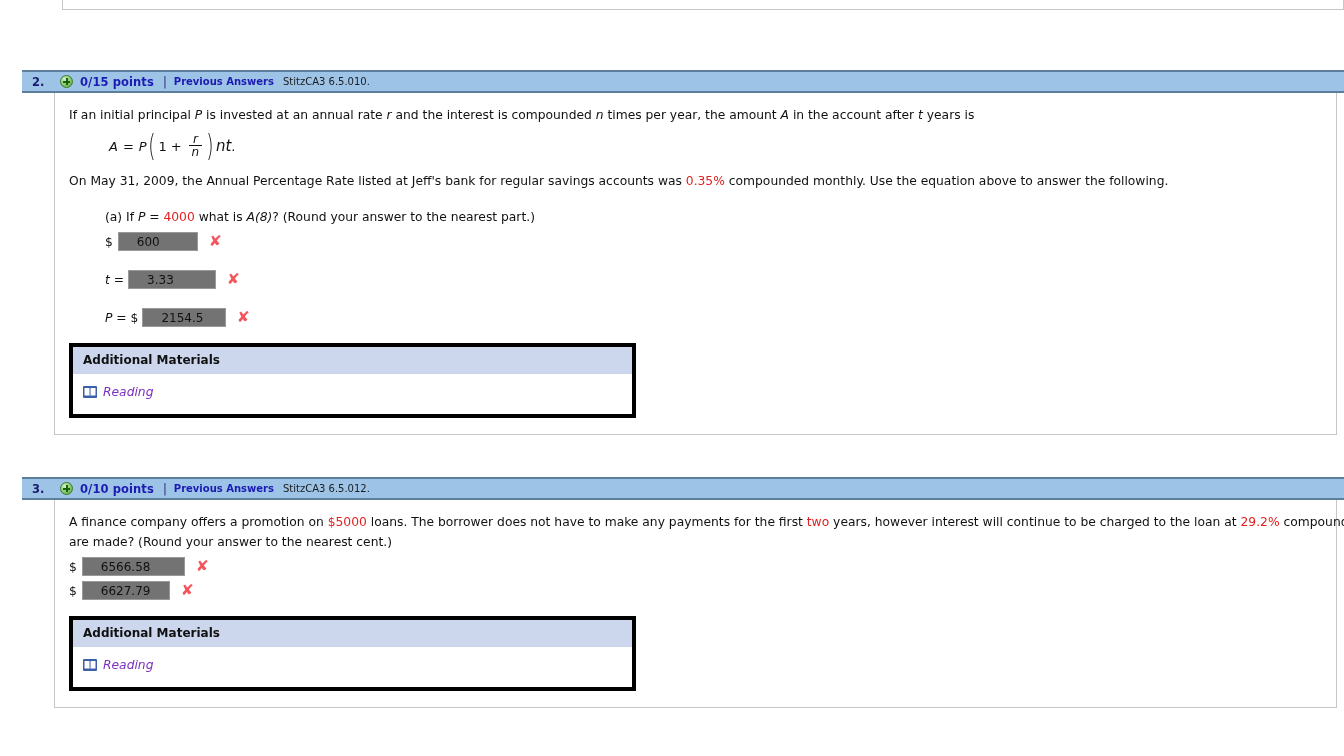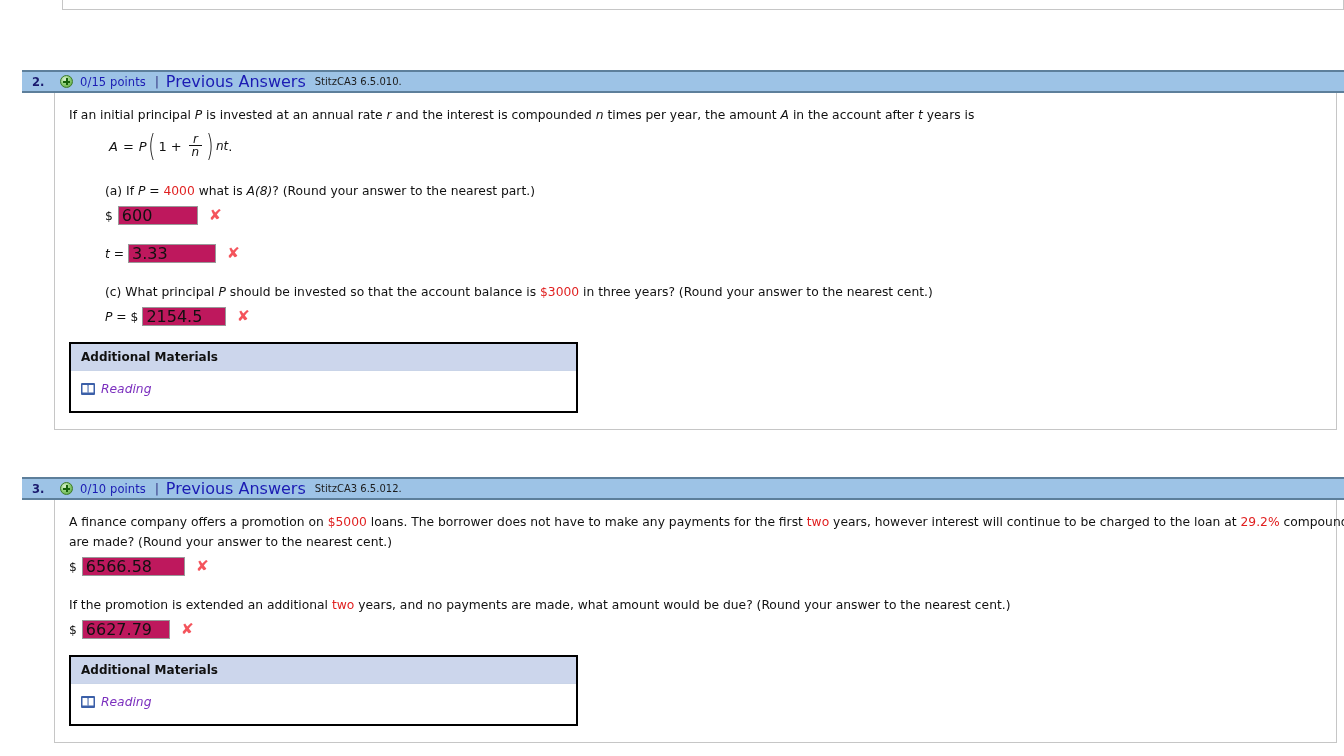--- a/index.html
+++ b/index.html
@@ -41,23 +41,23 @@
     display: inline-flex; align-items: center; justify-content: center;
     margin-right: 7px; flex: none;
     position: relative;
   }
   .plus-icon::before, .plus-icon::after {
     content: ""; position: absolute; background:#17610a;
   }
   .plus-icon::before { width: 7px; height: 1.6px; left: 2px; top: 5.2px; }
   .plus-icon::after  { height: 7px; width: 1.6px; top: 2px; left: 5.2px; }
 
-  .points { color: #1b1bb3; font-weight: normal; font-size: 11.5px; letter-spacing: .1px; }
+  .points { color: #1b1bb3; font-weight: bold; font-size: 11.5px; letter-spacing: .1px; }
   .sep { color: #2b2b7a; margin: 0 7px 0 9px; font-size: 11.5px; }
-  .prev-answers { color: #1b1bb3; font-size: 16px; text-decoration: none; }
+  .prev-answers { color: #1b1bb3; font-size: 10px; text-decoration: none; font-weight: bold; }
   .qref { color: #1c1c1c; font-size: 10px; margin-left: 9px; }
 
   .qbody {
     border-left: 1px solid #c6c6c6;
     border-right: 1px solid #c6c6c6;
     border-bottom: 1px solid #c6c6c6;
     margin-left: 32px;
     width: 1283px;
     padding: 12px 0 16px 14px;
     background: #fff;
@@ -82,44 +82,44 @@
     font-size: 30px; line-height: 0; font-weight: 300;
     transform: scaleX(.62); display:inline-block; margin: 0 -1px;
   }
   .frac {
     display: inline-flex; flex-direction: column; align-items: center;
     vertical-align: middle; margin: 0 3px; font-size: 12px;
   }
   .frac .num { font-style: italic; padding: 0 3px; line-height: 12px; }
   .frac .bar { width: 100%; height: 1px; background: #111; }
   .frac .den { font-style: italic; padding: 0 3px; line-height: 13px; }
-  .sup { font-size: 12px; font-style: italic; vertical-align: super; margin-left:1px; }
+  .sup { font-size: 15px; font-style: italic; vertical-align: super; margin-left:1px; }
 
   
   .answer-row { display: flex; align-items: center; margin-top: 5px; }
   .dollar { margin-right: 5px; font-size: 12.3px; }
   .eqlbl { font-style: italic; margin-right: 4px; font-size: 12.3px; }
   input.ans {
     font-family: "DejaVu Sans", "Liberation Sans", sans-serif;
-    font-size: 16px;
+    font-size: 12px;
     height: 19px;
     border: 1px solid #999;
-    background: #be185d;
-    padding: 1px 3px;
+    background: #737373;
+    padding: 1px 18px;
     color: #111;
     outline: none;
   }
   .xmark {
     color: #f4545c; font-weight: bold; font-size: 15px;
     margin-left: 11px; line-height: 1; display:inline-block;
     transform: scaleX(1.05);
   }
 
   
-  .addmat { width: 509px; margin-top: 16px; border: 2px solid #000000; }
+  .addmat { width: 567px; margin-top: 16px; border: 4px solid #000000; }
   .addmat-head {
     background: #ccd6ec; padding: 6px 10px;
     font-weight: bold; font-size: 12px; color:#111;
     border-bottom: 1px solid #c9d4e8;
   }
   .addmat-body { padding: 11px 10px 13px 10px; background:#fff; }
   .reading { display: inline-flex; align-items: center; text-decoration: none; font-style: italic; }
   .book-icon {
     width: 14px; height: 12px; margin-right: 6px; flex: none;
     display:inline-block; position: relative;
@@ -160,20 +160,23 @@
         <span class="frac">
           <span class="num">r</span>
           <span class="bar"></span>
           <span class="den">n</span>
         </span>
         <span class="paren">)</span>
         <span class="sup">nt</span>
         <span>.</span>
       </div>
 
+      <div class="line" style="margin-top:6px;">
+        <span>On May 31, 2009, the Annual Percentage Rate listed at Jeff's bank for regular savings accounts was </span><span class="red">0.35%</span><span> compounded monthly. Use the equation above to answer the following.</span>
+      </div>
 
       
       <div class="indent" style="margin-top:16px;">
         <div class="line">
           <span>(a) If </span><em class="v">P</em><span> = </span><span class="red">4000</span><span> what is </span><em class="v">A(8)</em><span>? (Round your answer to the nearest part.)</span>
         </div>
         <div class="answer-row">
           <span class="dollar">$</span>
           <input class="ans" style="width: 80px;" value="600">
           <span class="xmark">✘</span>
@@ -184,23 +187,20 @@
       <div class="indent" style="margin-top:19px;">
         <div class="answer-row">
           <span class="eqlbl">t =</span>
           <input class="ans" style="width: 88px;" value="3.33">
           <span class="xmark">✘</span>
         </div>
       </div>
 
       
       <div class="indent" style="margin-top:19px;">
-        <div class="line">
-          <span>(c) What principal </span><em class="v">P</em><span> should be invested so that the account balance is </span><span class="red">$3000</span><span> in three years? (Round your answer to the nearest cent.)</span>
-        </div>
         <div class="answer-row">
           <span class="eqlbl" style="font-style:normal;"><em class="v">P</em> = $</span>
           <input class="ans" style="width: 84px;" value="2154.5">
           <span class="xmark">✘</span>
         </div>
       </div>
 
       <div class="addmat">
         <div class="addmat-head">Additional Materials</div>
         <div class="addmat-body">
@@ -238,23 +238,20 @@
         <span class="line" style="display:block;"><span>A finance company offers a promotion on </span><span class="red">$5000</span><span> loans. The borrower does not have to make any payments for the first </span><span class="red">two</span><span> years, however interest will continue to be charged to the loan at </span><span class="red">29.2%</span><span> compounded continuously. What amount will be due after </span></span>
         <span class="line" style="display:block;">are made? (Round your answer to the nearest cent.)</span>
       </div>
 
       <div class="answer-row">
         <span class="dollar">$</span>
         <input class="ans" style="width: 103px;" value="6566.58">
         <span class="xmark">✘</span>
       </div>
 
-      <div class="line" style="margin-top:19px;">
-        <span>If the promotion is extended an additional </span><span class="red">two</span><span> years, and no payments are made, what amount would be due? (Round your answer to the nearest cent.)</span>
-      </div>
 
       <div class="answer-row">
         <span class="dollar">$</span>
         <input class="ans" style="width: 88px;" value="6627.79">
         <span class="xmark">✘</span>
       </div>
 
       <div class="addmat">
         <div class="addmat-head">Additional Materials</div>
         <div class="addmat-body">

